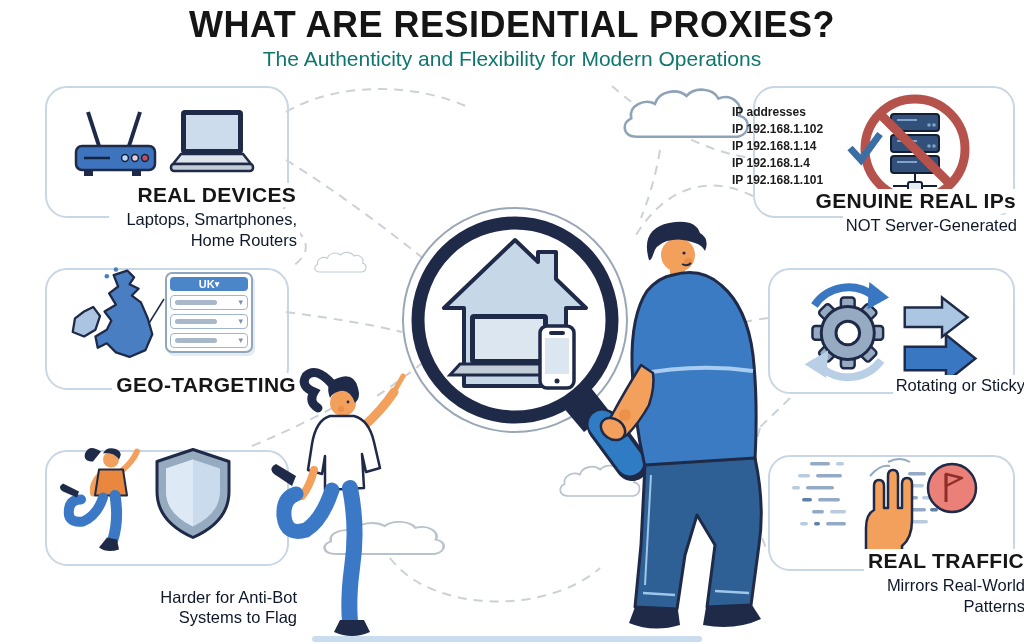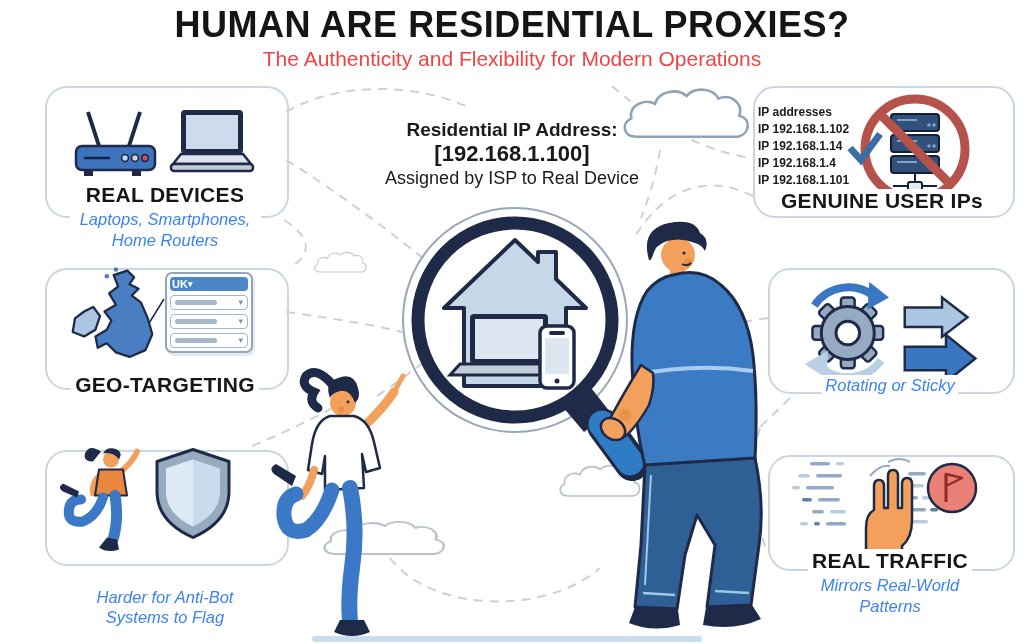--- a/index.html
+++ b/index.html
@@ -2,39 +2,39 @@
 <html><head>
 <meta charset="utf-8">
 <style>
   html,body{margin:0;padding:0;background:#fff;}
   .stage{position:relative;width:1024px;height:644px;background:#ffffff;overflow:hidden;
          font-family:"Liberation Sans",sans-serif;color:#1a1a1a;}
   .abs{position:absolute;}
   h1.title{position:absolute;top:4px;left:0;width:1024px;text-align:center;margin:0;
            font-size:36px;font-weight:800;letter-spacing:.5px;color:#151515;z-index:6;}
   .subtitle{position:absolute;top:47px;left:0;width:1024px;text-align:center;
-            font-size:21px;font-weight:400;color:#ef4444;z-index:6;}
+            font-size:21px;font-weight:400;color:#0f766e;z-index:6;}
   .card{position:absolute;border:2px solid #c9d6e4;border-radius:22px;background:transparent;z-index:2;}
-  .card-text{position:absolute;text-align:center;z-index:6;}
+  .card-text{position:absolute;text-align:right;z-index:6;}
   .card-text .t{display:inline-block;font-weight:800;font-size:21px;letter-spacing:.3px;
                 color:#161616;background:#fff;padding:0 4px;line-height:1.15;}
-  .card-text .s{display:block;margin-top:2px;font-size:16.5px;color:#3b82f6;line-height:1.24;font-style:italic;}
+  .card-text .s{display:block;margin-top:2px;font-size:16.5px;color:#0f172a;line-height:1.24;}
   .card-text .s span{background:#fff;padding:0 3px;display:inline-block;}
   .wrap185{max-width:185px;} .wrap170{max-width:172px;margin-top:37px;} .wrap175{max-width:178px;}
   .center-label{position:absolute;left:312px;top:119px;width:400px;text-align:center;z-index:5;}
   .cl1{font-size:19px;font-weight:800;line-height:1.15;}
   .cl2{font-size:22px;font-weight:800;line-height:1.15;}
   .cl3{font-size:18px;font-weight:400;margin-top:2px;}
-  .ip-list{position:absolute;left:758px;top:104px;width:100px;z-index:4;text-align:left;
+  .ip-list{position:absolute;left:732px;top:104px;width:100px;z-index:4;text-align:left;
            font-size:12px;font-weight:700;line-height:1.42;color:#1b1b1b;}
   .geo-widget{position:absolute;left:165px;top:272px;width:88px;background:#fff;
               border:2px solid #8fa6bd;border-radius:7px;padding:3px;z-index:4;
               box-shadow:2px 3px 0 rgba(150,170,190,.25);box-sizing:border-box;}
   .geo-head{background:#4a86c8;border-radius:4px;color:#fff;font-weight:700;font-size:11px;
-            padding:1px 2px;display:flex;justify-content:flex-start;align-items:center;}
+            padding:1px 2px;display:flex;justify-content:center;align-items:center;}
   .geo-head .caret{color:#fff;font-size:9px;}
   .geo-row{border:1.5px solid #9fb6cc;border-radius:4px;margin-top:4px;height:13px;
            display:flex;align-items:center;justify-content:space-between;padding:0 4px;}
   .geo-pill{width:42px;height:5px;background:#a9b8c8;border-radius:3px;}
   .geo-row .caret{color:#7f93a8;font-size:9px;line-height:1;}
   svg{display:block;}
 </style>
 </head>
 <body>
 
@@ -62,21 +62,21 @@
     <g fill="#ffffff">
       <use href="#cloud" transform="translate(618,84) scale(1.32)" stroke="#8fa3b8" stroke-width="2" vector-effect="non-scaling-stroke"></use>
       <use href="#cloud" transform="translate(556,462) scale(0.85)" stroke="#b8c2cc" stroke-width="2" vector-effect="non-scaling-stroke"></use>
       <use href="#cloud" transform="translate(318,518) scale(1.28,0.9)" stroke="#b8c2cc" stroke-width="2" vector-effect="non-scaling-stroke"></use>
       <use href="#cloud" transform="translate(312,250) scale(0.55)" stroke="#c3ccd6" stroke-width="2" vector-effect="non-scaling-stroke"></use>
     </g>
     <line x1="164" y1="299" x2="146" y2="328" stroke="#1e2a47" stroke-width="1.5"></line>
     <rect x="312" y="636" width="390" height="6" rx="3" fill="#bcd4ea" opacity="0.8"></rect>
   </svg>
 
-  <h1 class="title">HUMAN ARE RESIDENTIAL PROXIES?</h1>
+  <h1 class="title">WHAT ARE RESIDENTIAL PROXIES?</h1>
   <div class="subtitle">The Authenticity and Flexibility for Modern Operations</div>
 
   <div class="card" style="left:45px;top:86px;width:240px;height:128px;"></div>
   <div class="card" style="left:753px;top:86px;width:258px;height:128px;"></div>
   <div class="card" style="left:45px;top:268px;width:240px;height:118px;"></div>
   <div class="card" style="left:768px;top:268px;width:243px;height:122px;"></div>
   <div class="card" style="left:45px;top:450px;width:240px;height:112px;"></div>
   <div class="card" style="left:768px;top:455px;width:243px;height:112px;"></div>
 
   <svg class="abs" style="left:68px;top:108px;z-index:4;" width="95" height="78" viewBox="0 0 95 78">
@@ -131,21 +131,22 @@
         <circle cx="79" cy="77" r="1.8"></circle>
     </g>
     <line x1="60" y1="83" x2="60" y2="93" stroke="#131f35" stroke-width="2"></line>
     <rect x="53" y="92" width="14" height="9" rx="2" fill="#e6ebf1" stroke="#131f35" stroke-width="2"></rect>
     <line x1="38" y1="96" x2="53" y2="96" stroke="#131f35" stroke-width="2"></line>
     <line x1="67" y1="96" x2="82" y2="96" stroke="#131f35" stroke-width="2"></line>
     <circle cx="60" cy="59" r="50" fill="none" stroke="#b5524c" stroke-width="9"></circle>
     <line x1="25" y1="24" x2="95" y2="94" stroke="#b5524c" stroke-width="9"></line>
   </svg>
   <div class="card-text" style="left:744px;top:189px;width:276px;">
-    <span class="t">GENUINE USER IPs</span>
+    <span class="t">GENUINE REAL IPs</span>
+    <span class="s"><span>NOT Server-Generated</span></span>
   </div>
 
   <svg class="abs" style="left:50px;top:266px;z-index:3;" width="125" height="108" viewBox="0 0 110 95">
     <path d="M30,40 L38,36 L44,44 L40,56 L30,62 L20,58 L22,46 Z" fill="#aac4e2" stroke="#1e2a47" stroke-width="2" stroke-linejoin="round"></path>
     <path d="M68,4 L74,10 L70,16 L78,20 L72,26 L80,32 L86,46 L90,60 L84,74 L70,80 L58,76 L50,68 L42,72 L40,62 L50,56 L54,48 L48,40 L58,34 L52,24 L60,18 L56,8 Z" fill="#4a7ec2" stroke="#1e2a47" stroke-width="2" stroke-linejoin="round"></path>
     <circle cx="58" cy="3" r="2" fill="#4a7ec2"></circle>
       <circle cx="50" cy="9" r="2" fill="#4a7ec2"></circle>
   </svg>
   <div class="geo-widget">
     <div class="geo-head">
@@ -241,25 +242,20 @@
     <path d="M76,100 L76,72 Q76,58 84,54 L84,30 Q84,24 89,24 Q94,24 94,30 L94,52 L98,52 L98,20 Q98,14 103,14 Q108,14 108,20 L108,52 L112,52 L112,28 Q112,22 117,22 Q122,22 122,28 L122,64 Q122,82 112,90 L112,100 Z" fill="#f3a05c" stroke="#1e2a47" stroke-width="2.5" stroke-linejoin="round"></path>
     <circle cx="162" cy="32" r="24" fill="#ea8078" stroke="#1e2a47" stroke-width="2.5"></circle>
     <line x1="156" y1="46" x2="156" y2="18" stroke="#8d2f28" stroke-width="3"></line>
     <path d="M156,18 L172,22 L156,30 Z" fill="none" stroke="#8d2f28" stroke-width="2.5" stroke-linejoin="round"></path>
   </svg>
   <div class="card-text" style="left:752px;top:549px;width:276px;">
     <span class="t">REAL TRAFFIC</span>
     <span class="s"><span class="wrap175">Mirrors Real-World Patterns</span></span>
   </div>
 
-  <div class="center-label">
-    <div class="cl1">Residential IP Address:</div>
-    <div class="cl2">[192.168.1.100]</div>
-    <div class="cl3">Assigned by ISP to Real Device</div>
-  </div>
 
   <svg class="abs" style="left:390px;top:202px;z-index:5;" width="300" height="280" viewBox="0 0 300 280">
     <circle cx="125" cy="118" r="112" fill="none" stroke="#9aa7b5" stroke-width="2"></circle>
     <circle cx="125" cy="118" r="103" fill="#ffffff"></circle>
     <path d="M125,38 L54,106 L74,106 L74,184 L176,184 L176,106 L196,106 L166,77 L166,50 L148,50 L148,60 Z" fill="#c6d7e8" stroke="#1e2a47" stroke-width="4" stroke-linejoin="round"></path>
     <rect x="80" y="112" width="78" height="50" rx="4" fill="#1e2a47"></rect>
     <rect x="85" y="117" width="68" height="40" fill="#dce6f1"></rect>
     <polygon points="70,162 168,162 178,173 60,173" fill="#c3cdd8" stroke="#1e2a47" stroke-width="3"></polygon>
     <rect x="150" y="124" width="34" height="62" rx="7" fill="#ffffff" stroke="#1e2a47" stroke-width="3.5"></rect>
     <rect x="159" y="129" width="16" height="4" rx="2" fill="#1e2a47"></rect>

